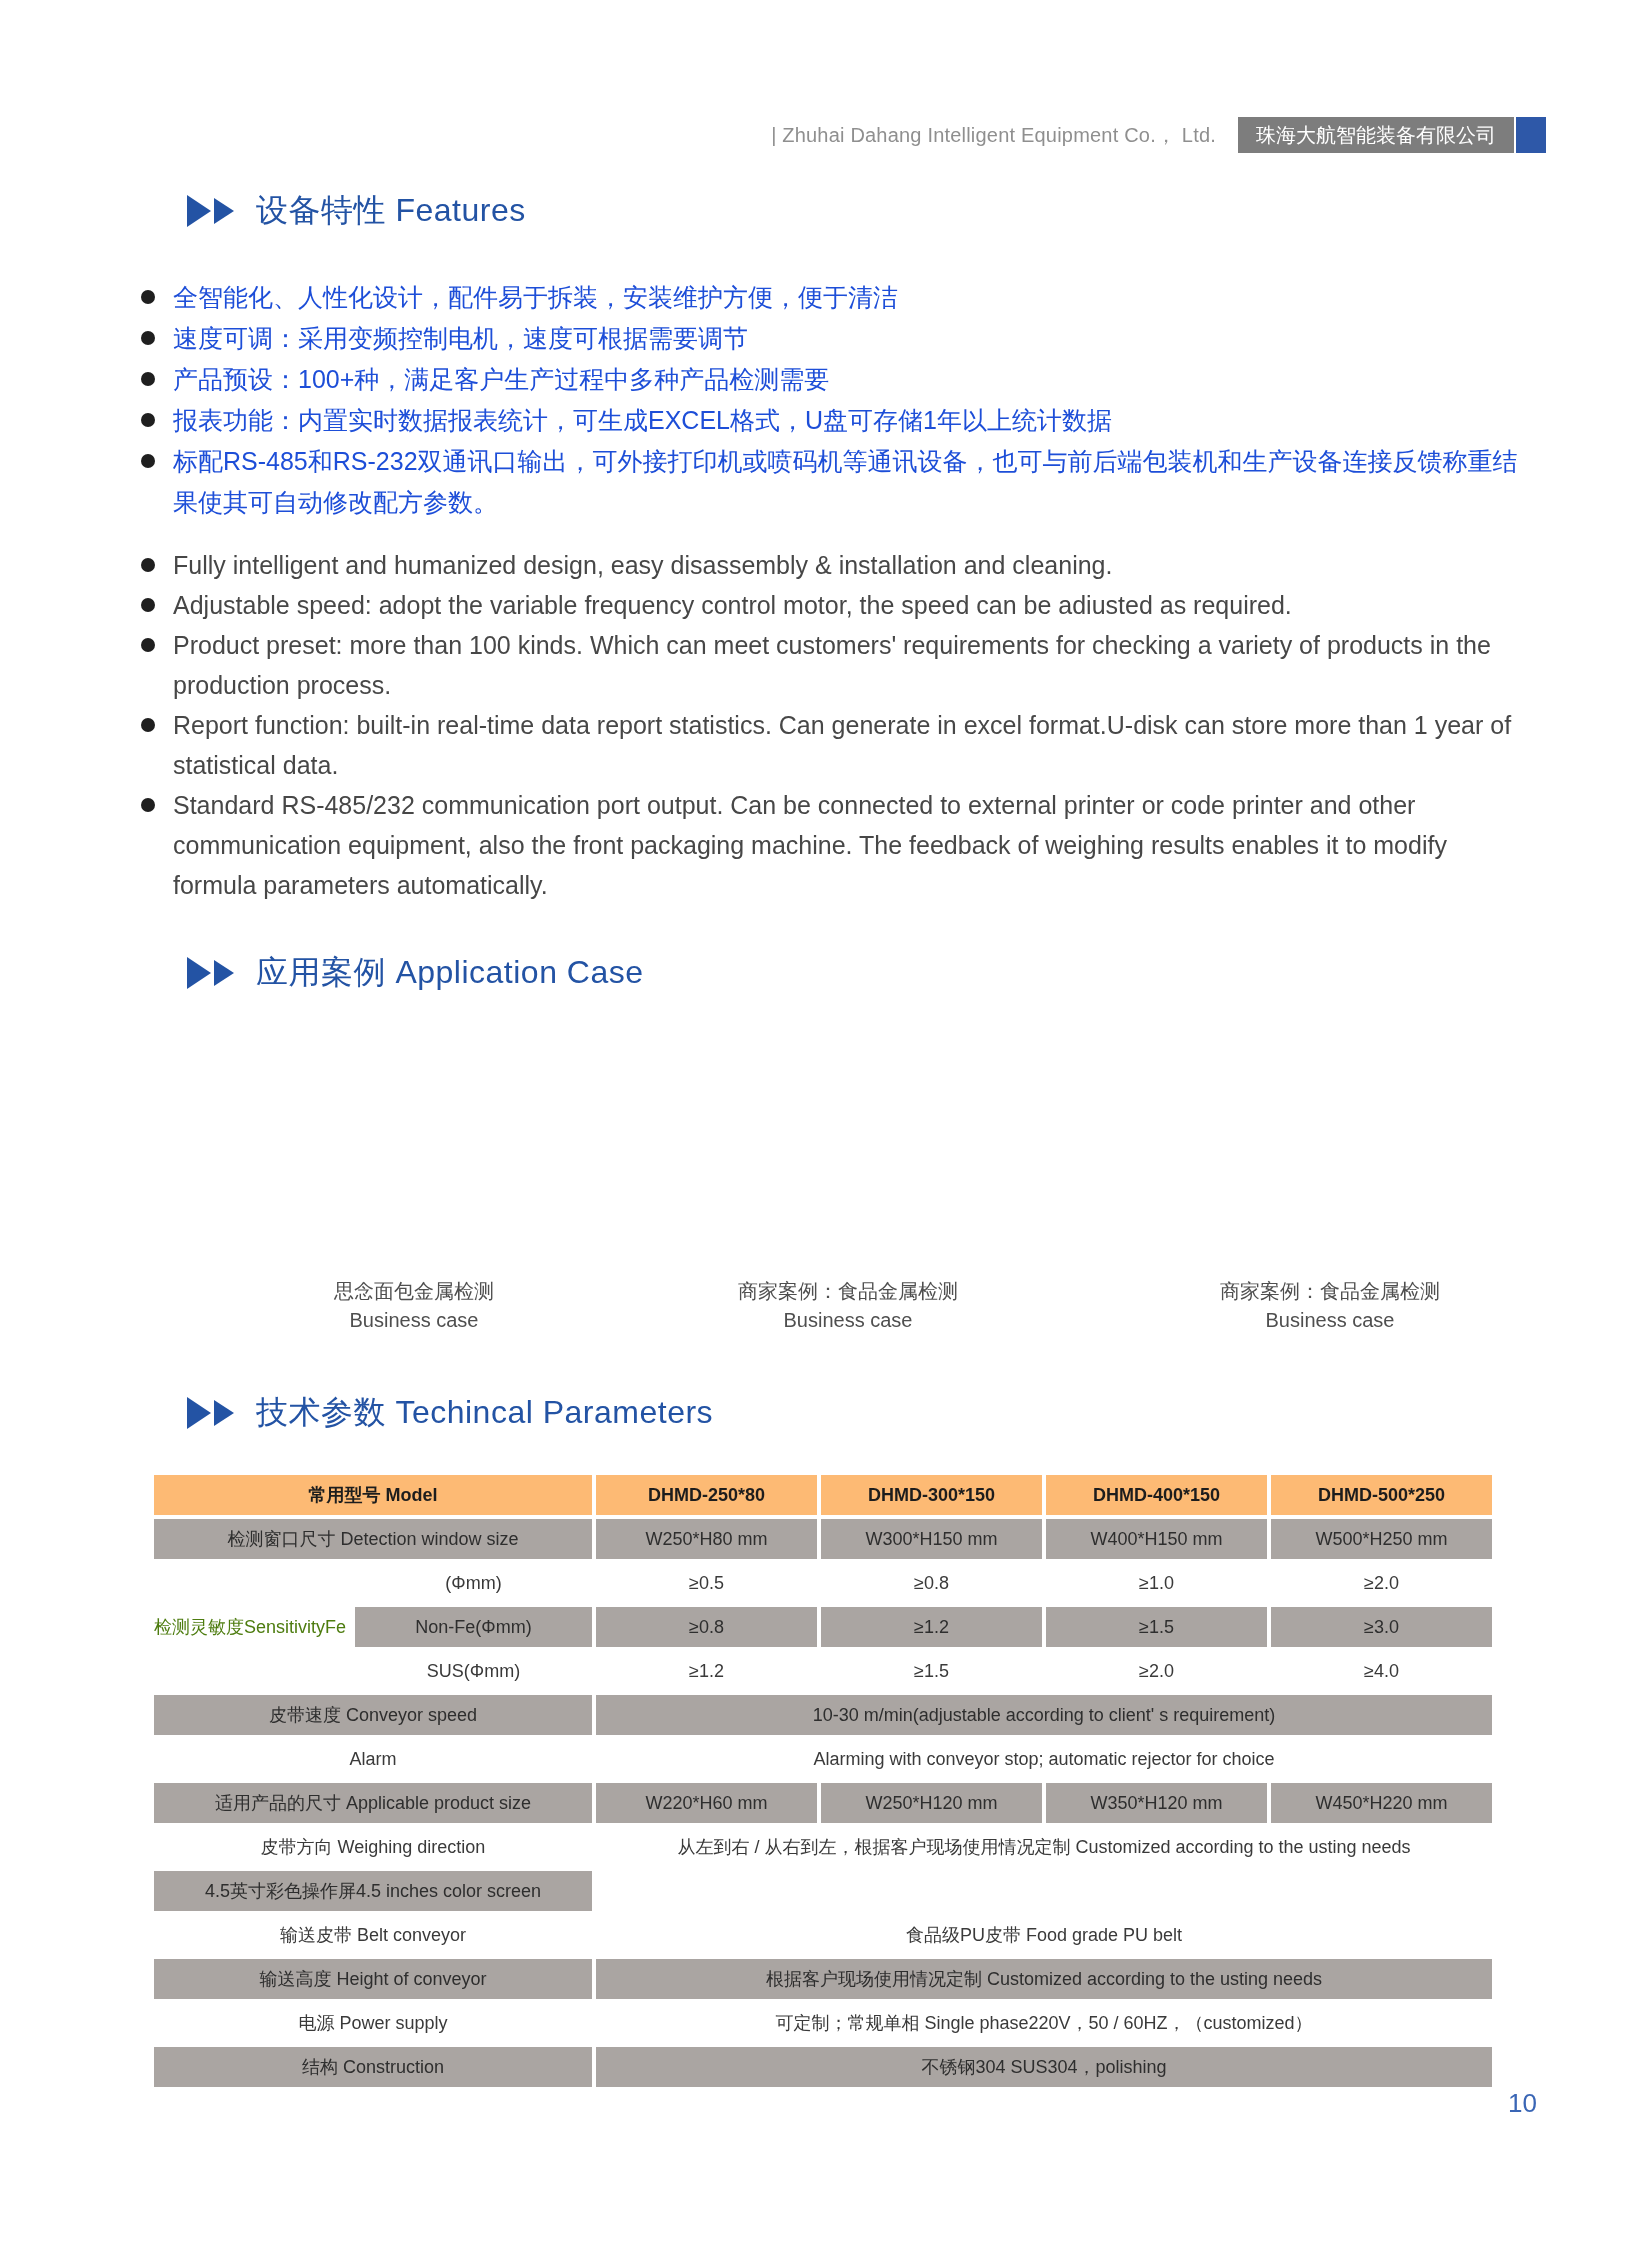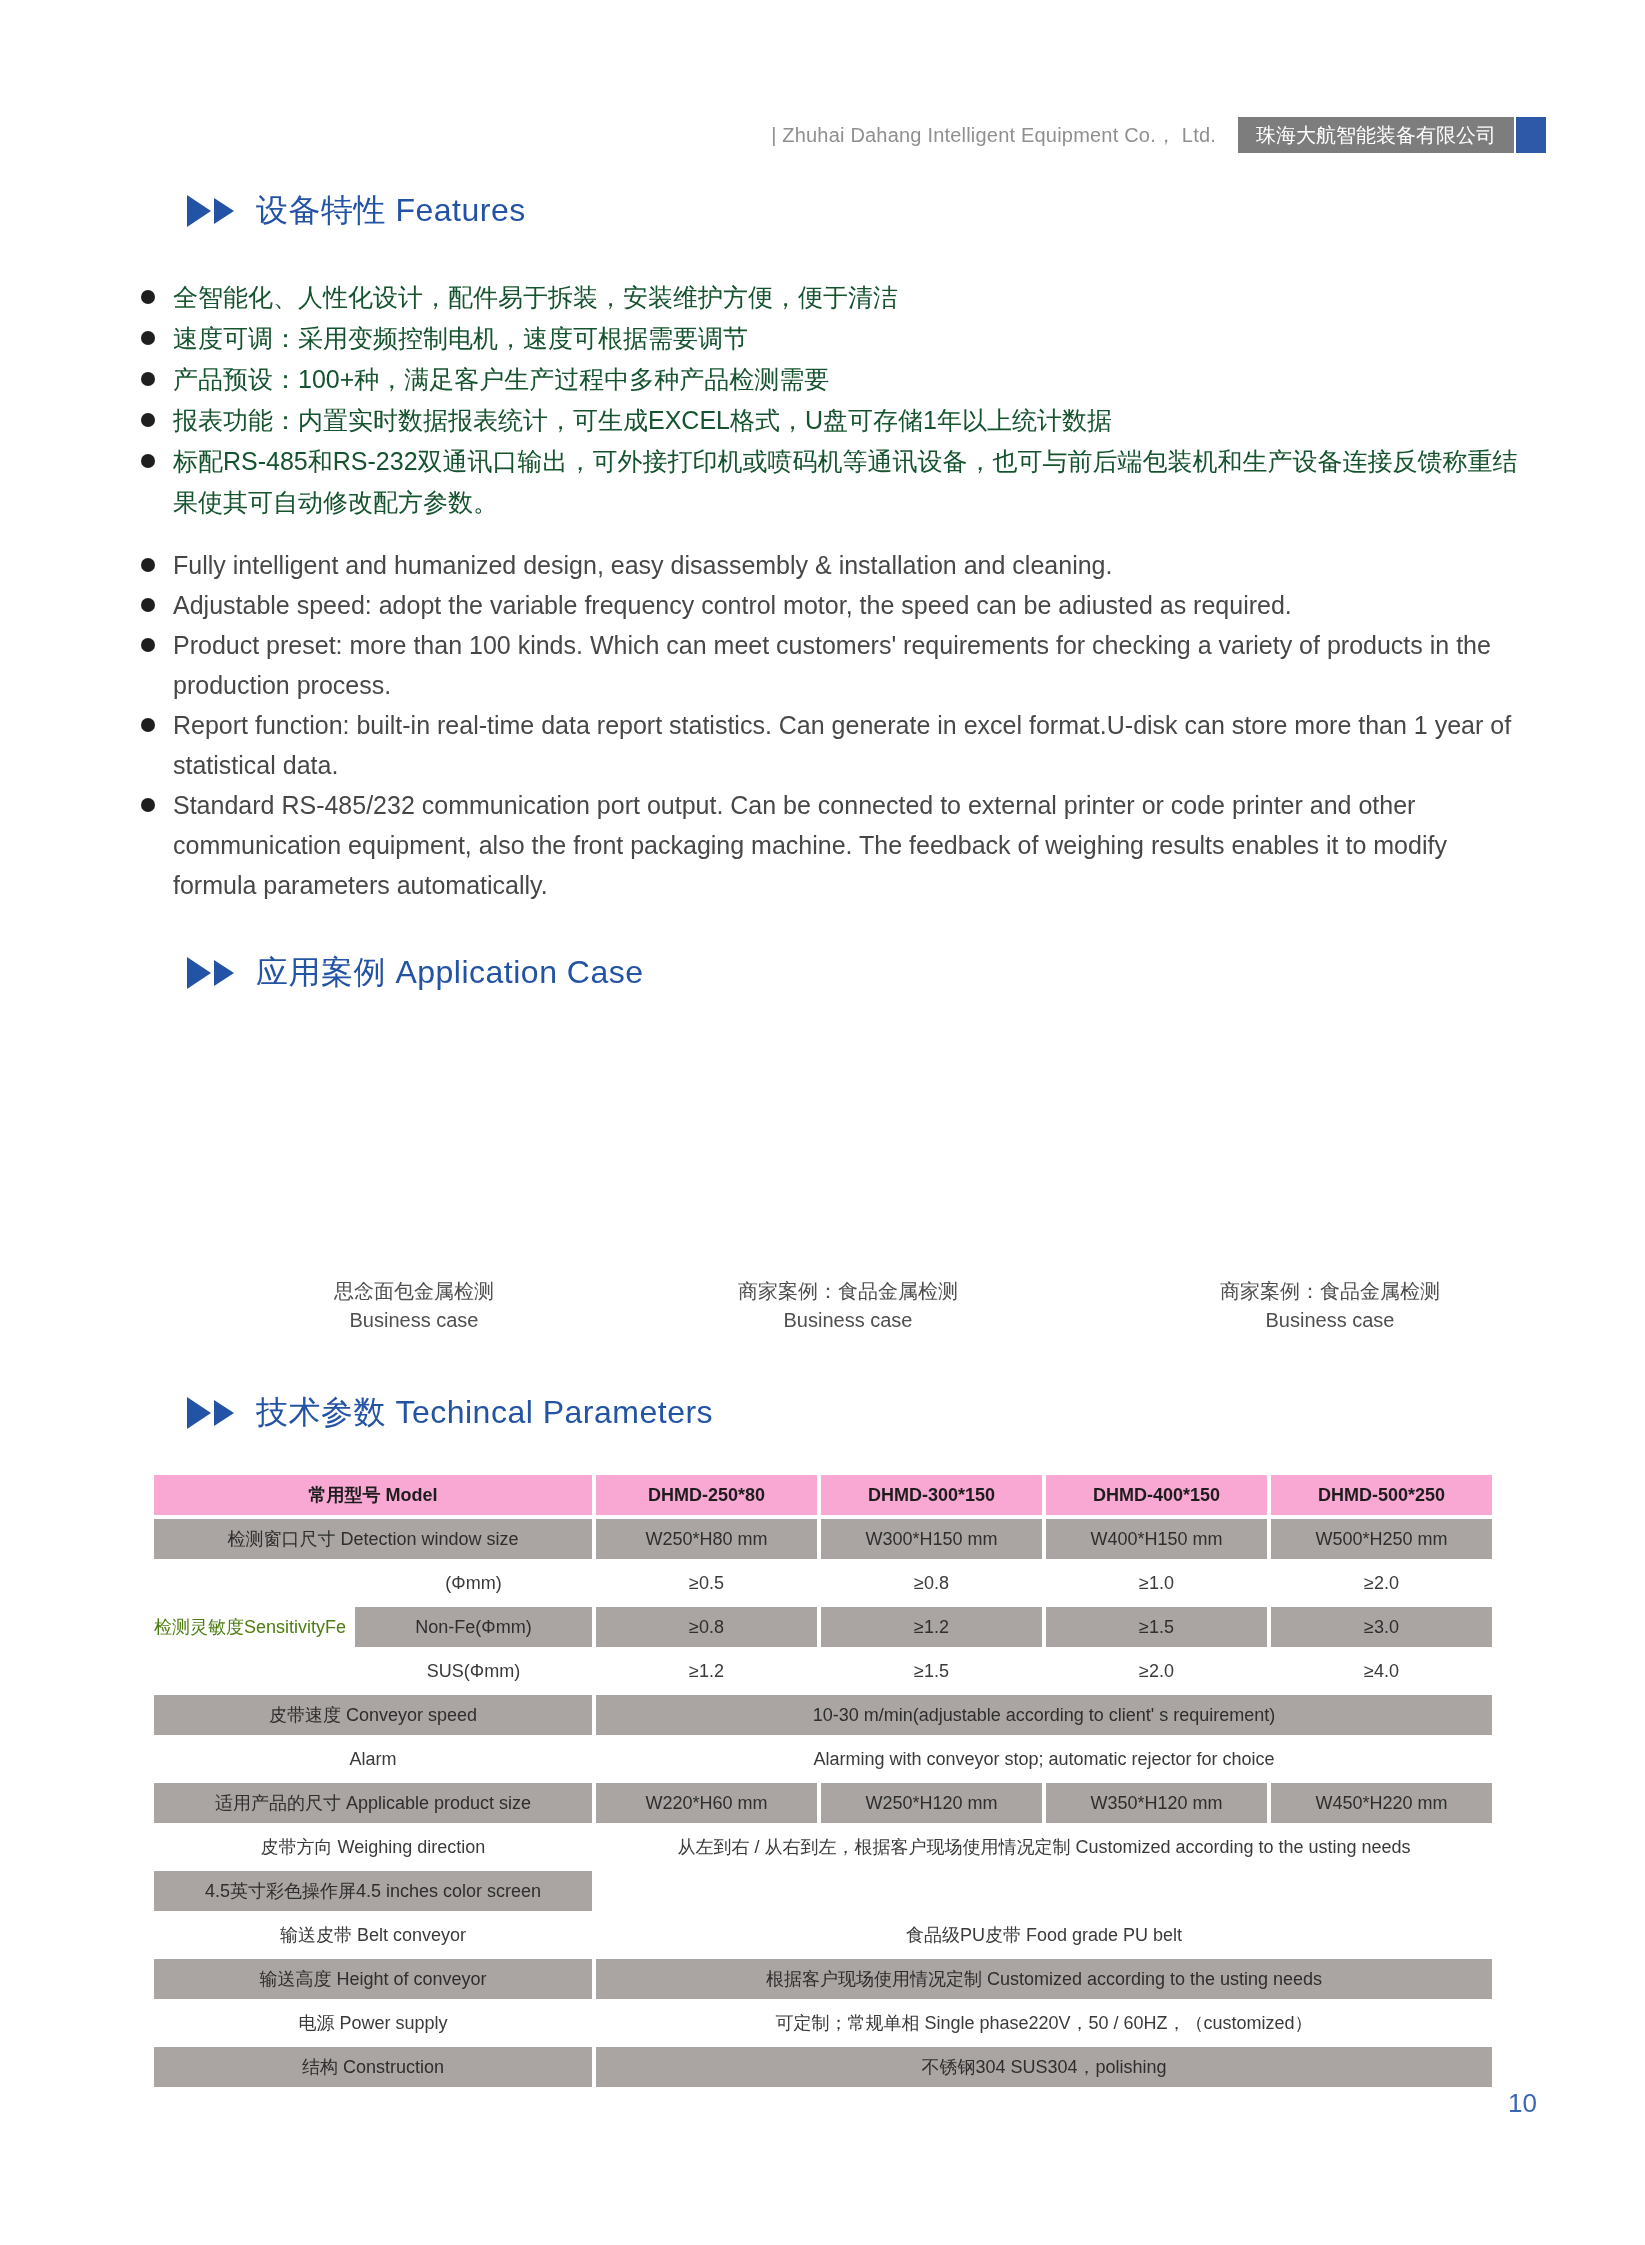--- a/index.html
+++ b/index.html
@@ -20,21 +20,21 @@
   .sec-title { display:flex; align-items:center;padding-left:48px; }
   .sec-title.features { margin-top:189px; }
   .sec-title.app { margin-top:46px; }
   .sec-title.tech { margin-top:56px; }
   .tri { width:0; height:0; border-style:solid; border-color:transparent; border-left-color:#2353a4; }
   .tri-lg { border-width:16px 0 16px 24px; }
   .tri-sm { border-width:13px 0 13px 20px; margin-left:3px; }
   .sec-text { margin-left:22px; font-size:32px; color:#2353a4; font-weight:500; letter-spacing:0.5px; }
 
   
-  .bullets { margin-top:44px; font-size:25px; color:#14532d; }
+  .bullets { margin-top:44px; font-size:25px; color:#1d4ed8; }
   .bullets .li { display:flex; }
   .bullets.cn .li { line-height:41px; }
   .bullets.en { margin-top:22px; color:#474747; }
   .bullets.en .li { line-height:40px; }
   .dot { flex:0 0 auto; width:14px; height:14px; border-radius:50%; background:#1f1f1f; margin:13px 18px 0 2px; }
   .txt { flex:1; }
 
   
   .photos { display:flex; justify-content:space-between; width:1286px; margin:26px 0 0 15px; }
   .case { display:flex; flex-direction:column;align-items:flex-end; }
@@ -73,21 +73,21 @@
   .p3 .mach { top:50px; left:70px; width:149px; height:109px; background:#c6cacc; border-bottom:10px solid #8e9497; }
   .p3 .fan { top:26px; left:149px; width:44px; height:44px; border-radius:50%; background:#2e3234; border:4px solid #474c4e; }
   .p3 .belt { top:149px; left:20px; width:229px; height:18px; background:#55595b; }
   .p3 .dough { bottom:26px; left:90px; width:139px; height:52px; border-radius:50%; background:#edeee9; }
 
   
   .ptable { margin:40px 0 0 15px; width:1338px; display:flex; flex-direction:column; gap:4px; font-size:18px; }
   .trow { display:grid; grid-template-columns:438px 1fr 1fr 1fr 1fr; gap:4px; height:40px; }
   .trow.span2 { grid-template-columns:438px 1fr; }
   .cell { display:flex; align-items:center; justify-content:center; text-align:center; }
-  .trow.head .cell { background:#f9a8d4; font-weight:bold; color:#1d1d1d; }
+  .trow.head .cell { background:#fdba74; font-weight:bold; color:#1d1d1d; }
   .trow.gray .cell { background:#aaa5a2; color:#2e2e2e; }
   .trow.white .cell { background:#fff; color:#3a3a3a; }
   .sens { display:grid; grid-template-columns:197px 237px 1fr 1fr 1fr 1fr; grid-auto-rows:40px; gap:4px; }
   .sens .cell.gbg { background:#aaa5a2; color:#2e2e2e; }
   .sens .cell.wbg { background:#fff; color:#3a3a3a; }
   .glabel { grid-row:1 / span 3; display:flex; align-items:center; color:#4d7c0f; }
 
   .pagenum { position:absolute; top:2088px; right:109px; font-size:26px; color:#3a66b5; }
 </style>
 </head>

